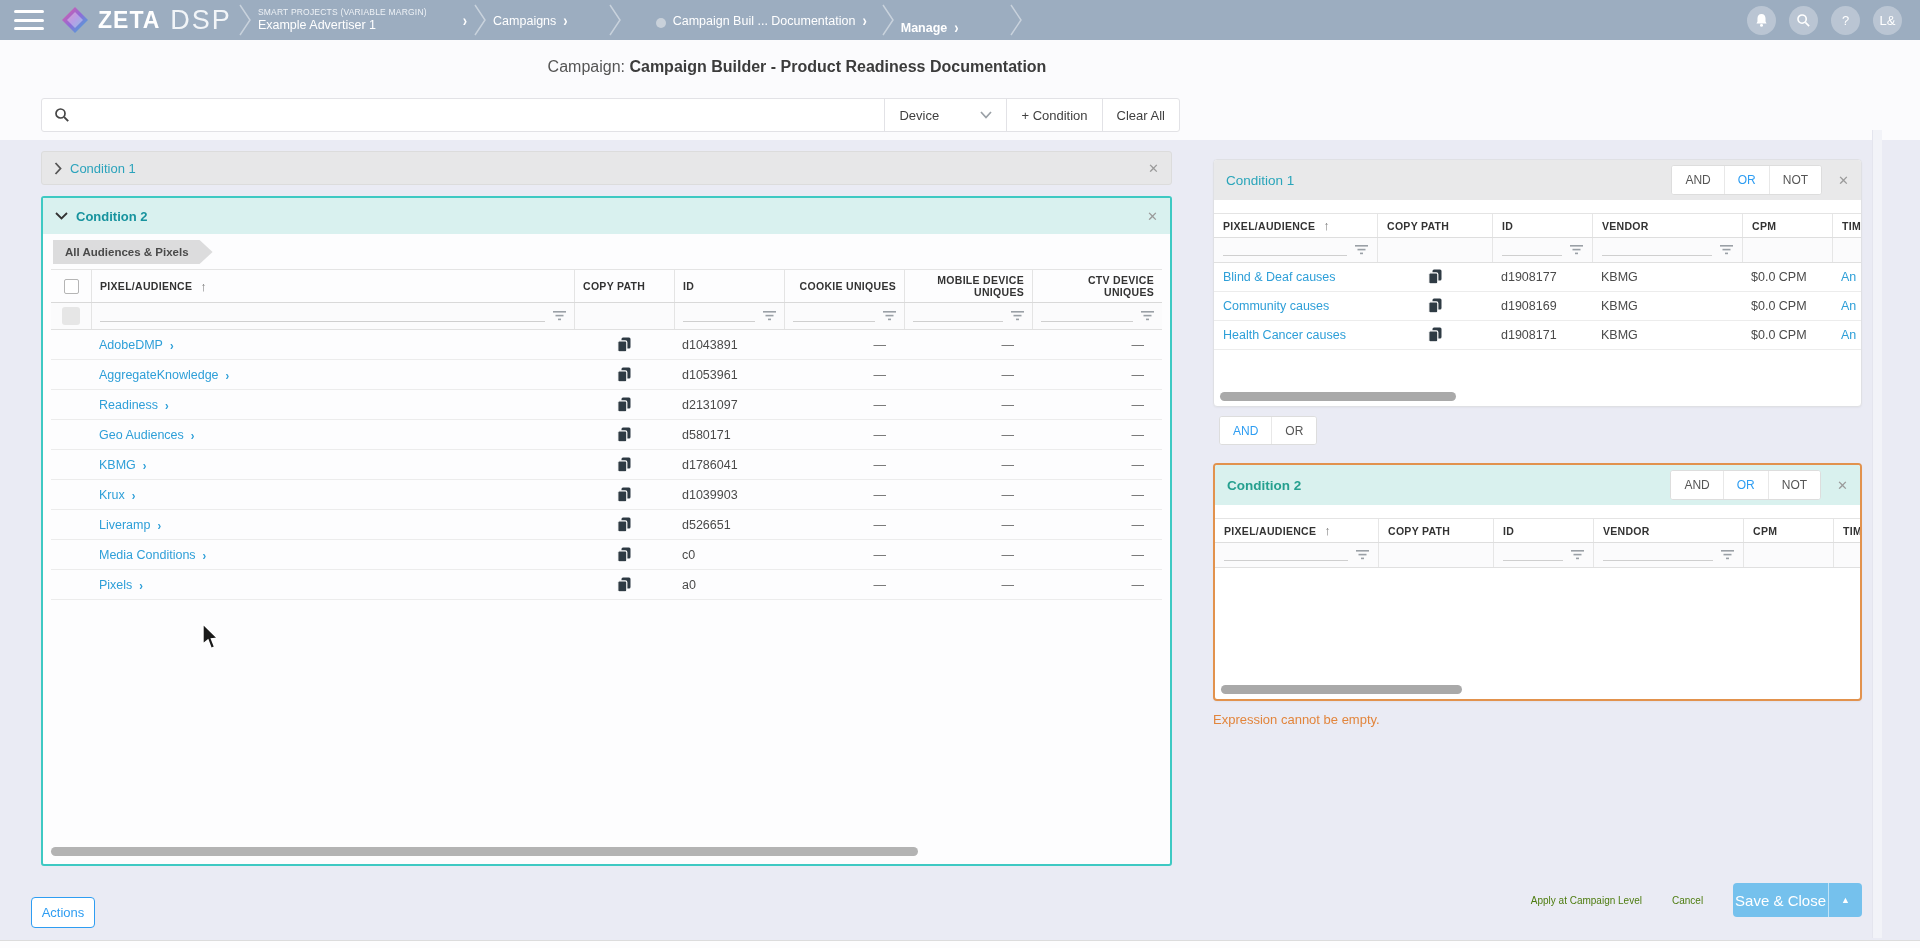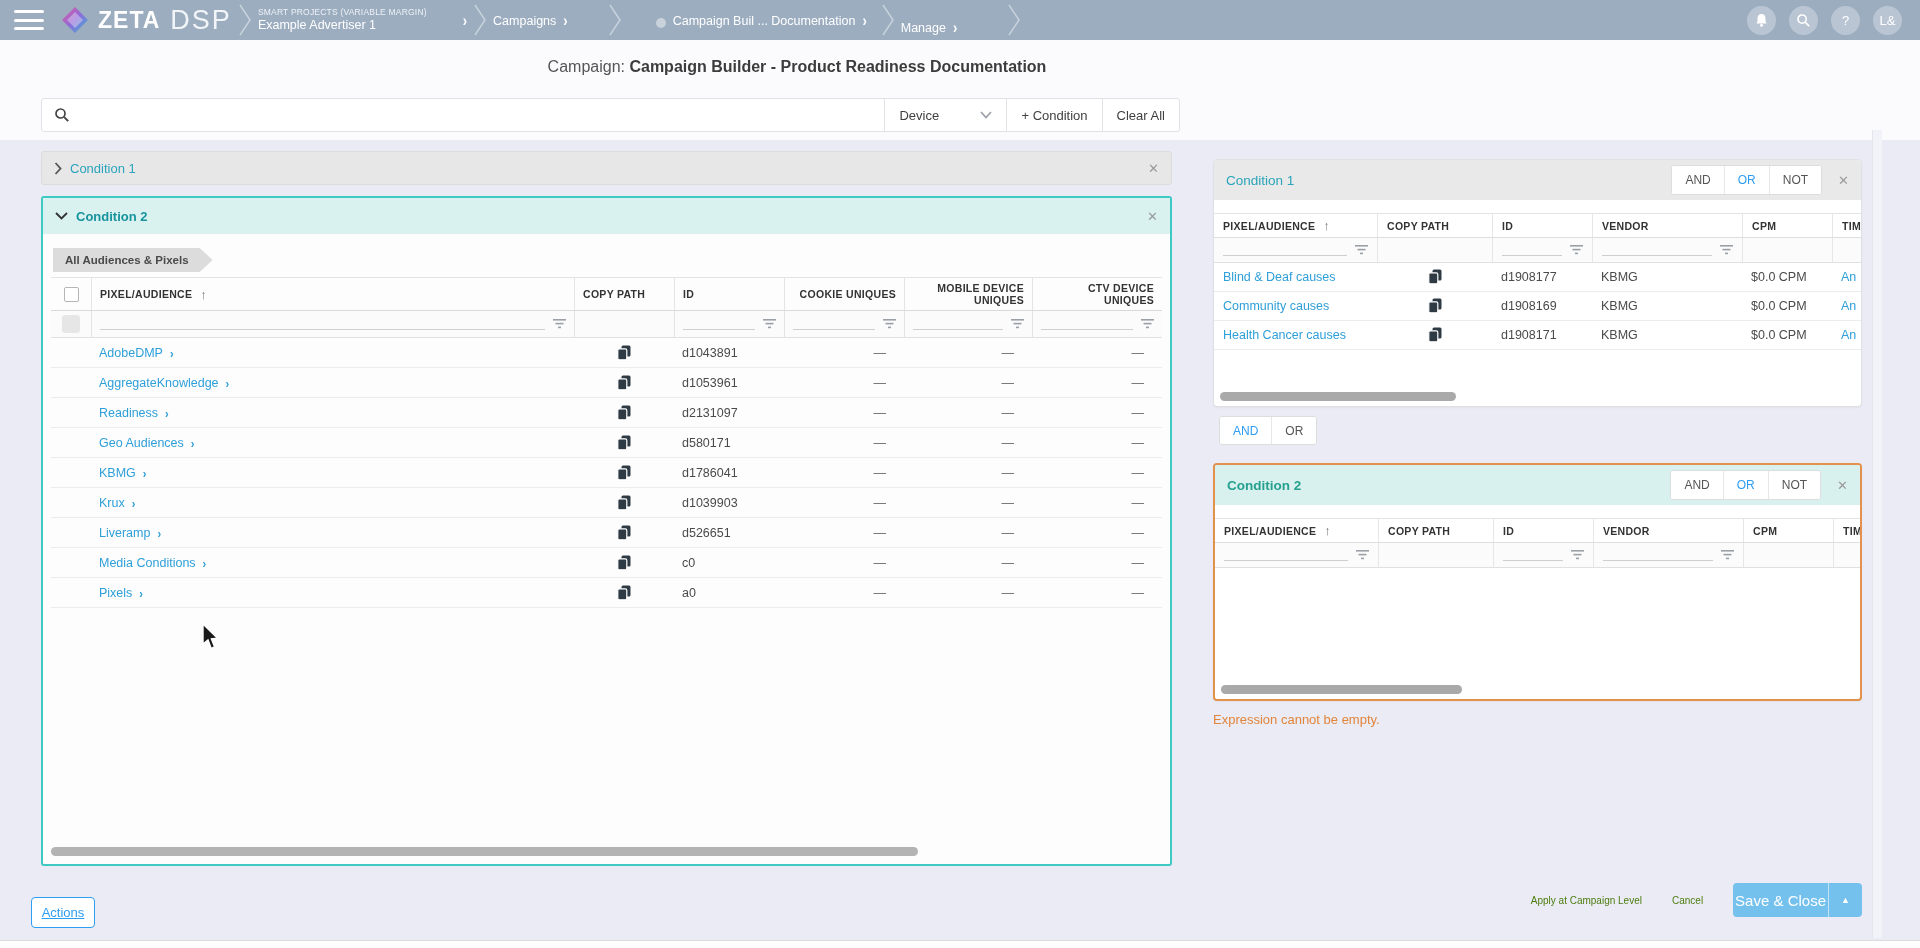--- a/index.html
+++ b/index.html
@@ -13,21 +13,21 @@
   .logo { display:flex; align-items:center; margin-left:16px; }
   .logo-zeta { color:#fff; font-weight:bold; font-size:23px; letter-spacing:1px; margin-left:8px; }
   .logo-dsp { color:#f2f5f8; font-size:27px; letter-spacing:2px; margin-left:10px; font-weight:300; }
   .crumb-sep { width:14px; height:34px; margin:0 6px; flex:0 0 auto; }
   .crumb { display:flex; flex-direction:column; justify-content:center; color:#fff; line-height:1.15; }
   .crumb-super { font-size:8.5px; color:#eef2f6; letter-spacing:.2px; }
   .crumb-label { font-size:12.5px; color:#fff; }
   .crumb-row { display:flex; align-items:flex-end; gap:7px; color:#fff; }
   .crumb-chev { color:#fff; font-size:13px; font-weight:bold; transform:scaleY(1.25); }
   .status-dot { width:10px; height:10px; border-radius:50%; background:#c9d1da; }
-  .bold { font-weight:normal;margin-top:15px; }
+  .bold { font-weight:bold;margin-top:15px; }
   .nav-right { margin-left:auto; display:flex; align-items:center; gap:13px; margin-right:18px; }
   .nav-circle { width:29px; height:29px; border-radius:50%; background:rgba(255,255,255,.3); display:flex; align-items:center; justify-content:center; color:#fff; font-size:13px; cursor:pointer; }
 
   
   .title-row { position:absolute; left:0; top:58px; width:1594px; text-align:center; font-size:16px; color:#555; }
   .title-row b { color:#3c3c3c; }
   .content-bg { position:absolute; left:0; top:140px; width:1920px; height:800px; background:#eaebf4; }
   .toolbar { position:absolute; left:41px; top:98px; width:1139px; height:34px; display:flex; background:#fff; border:1px solid #e2e2e6; border-radius:3px; z-index:2; }
   .search-seg { flex:1; display:flex; align-items:center; padding:0 12px; }
   .search-input { border:none; outline:none; flex:1; font-size:13px; color:#333; font-family:"Liberation Sans",sans-serif; }
@@ -36,21 +36,21 @@
   .device-seg { width:122px; justify-content:space-between; }
 
   
   .cond1-bar { position:absolute; left:41px; top:151px; width:1131px; height:34px; background:#e7e7e8; border:1px solid #dcdcdc; border-radius:3px; display:flex; align-items:center; padding:0 12px; }
   .cond1-bar .cname { color:#2ba3bc; font-size:13px; margin-left:8px; }
   .xbtn { margin-left:auto; color:#9a9a9a; font-size:13px; cursor:pointer; }
 
   .cond2-panel { position:absolute; left:41px; top:196px; width:1131px; height:670px; background:#fdfdfe; border:2px solid #3ec9c3; border-radius:3px; }
   .cond2-head { height:36px; background:#d9f1ef; display:flex; align-items:center; padding:0 12px; }
   .cond2-head .cname { color:#17939e; font-weight:bold; font-size:13px; margin-left:8px; }
-  .panel-body { padding:14px 8px 0 8px; position:relative; height:628px; }
+  .panel-body { padding:6px 8px 0 8px; position:relative; height:628px; }
   .aud-tab { display:inline-block; background:#dcdcdd; color:#4a4a4a; font-weight:bold; font-size:11.5px; padding:6px 24px 6px 12px; clip-path:polygon(0 0, calc(100% - 13px) 0, 100% 50%, calc(100% - 13px) 100%, 0 100%); margin-left:2px; }
 
   .ltable { width:100%; margin-top:5px; font-size:12.5px; }
   .lrow { display:grid; grid-template-columns:40px 1fr 100px 110px 120px 128px 130px; align-items:center; }
   .lrow.hdr { border-top:1px solid #e4e4e4; border-bottom:1px solid #d9d9d9; min-height:34px; font-size:10.5px; font-weight:bold; color:#333; letter-spacing:.3px; }
   .lrow.hdr > div, .lrow.flt > div { border-left:1px solid #e4e4e4; height:100%; display:flex; align-items:center; padding:2px 8px; }
   .lrow.hdr > div:first-child, .lrow.flt > div:first-child { border-left:none; }
   .lrow.flt { height:27px; border-bottom:1px solid #e0e0e0; background:#fbfbfc; }
   .lrow.data { height:30px; border-bottom:1px solid #ececec; }
   .lrow.data > div { padding:0 8px; }
@@ -93,21 +93,21 @@
   .rrow.data > div { padding:0 9px; }
   .rhscroll { position:absolute; left:6px; bottom:5px; height:9px; }
   .empty-msg { text-align:center; color:#555; font-size:13px; margin-top:48px; }
 
   .joiner { position:absolute; left:1219px; top:416px; display:flex; background:#fff; border:1px solid #ddd; border-radius:3px; overflow:hidden; height:29px; }
   .err-text { position:absolute; left:1213px; top:712px; color:#e2853c; font-size:13px; }
 
   .vscroll { position:absolute; left:1872px; top:130px; width:10px; height:808px; background:#f2f3f8; border-left:1px solid #e4e5ee; }
 
   
-  .actions-btn { position:absolute; left:31px; top:897px; width:64px; height:31px; background:#fff; border:1px solid #2e9df2; border-radius:4px; color:#2e9df2; font-size:13px; display:flex; align-items:center; justify-content:center; cursor:pointer;text-decoration:underline; }
+  .actions-btn { position:absolute; left:31px; top:897px; width:64px; height:31px; background:#fff; border:1px solid #2e9df2; border-radius:4px; color:#2e9df2; font-size:13px; display:flex; align-items:center; justify-content:center; cursor:pointer; }
   .foot-right { position:absolute; right:58px; top:883px; display:flex; align-items:center; gap:30px; }
   .foot-link { font-size:10px; color:#4d7c0f; cursor:pointer; }
   .save-btn { display:flex; height:34px; background:#75c1ed; border-radius:4px; overflow:hidden; cursor:pointer; }
   .save-main { color:#fff; font-size:15px; display:flex; align-items:center; padding:0 2px; }
   .save-caret { width:34px; display:flex; align-items:center; justify-content:center; border-left:1px solid rgba(255,255,255,.55); color:#fff; font-size:9px; }
   .bottom-strip { position:absolute; left:0; top:940px; width:1920px; height:8px; background:#fdfdfe; border-top:1px solid #dcdcdc; }
 
   .cursor { position:absolute; left:200px; top:623px; z-index:50; pointer-events:none; }
 </style>
 </head>

